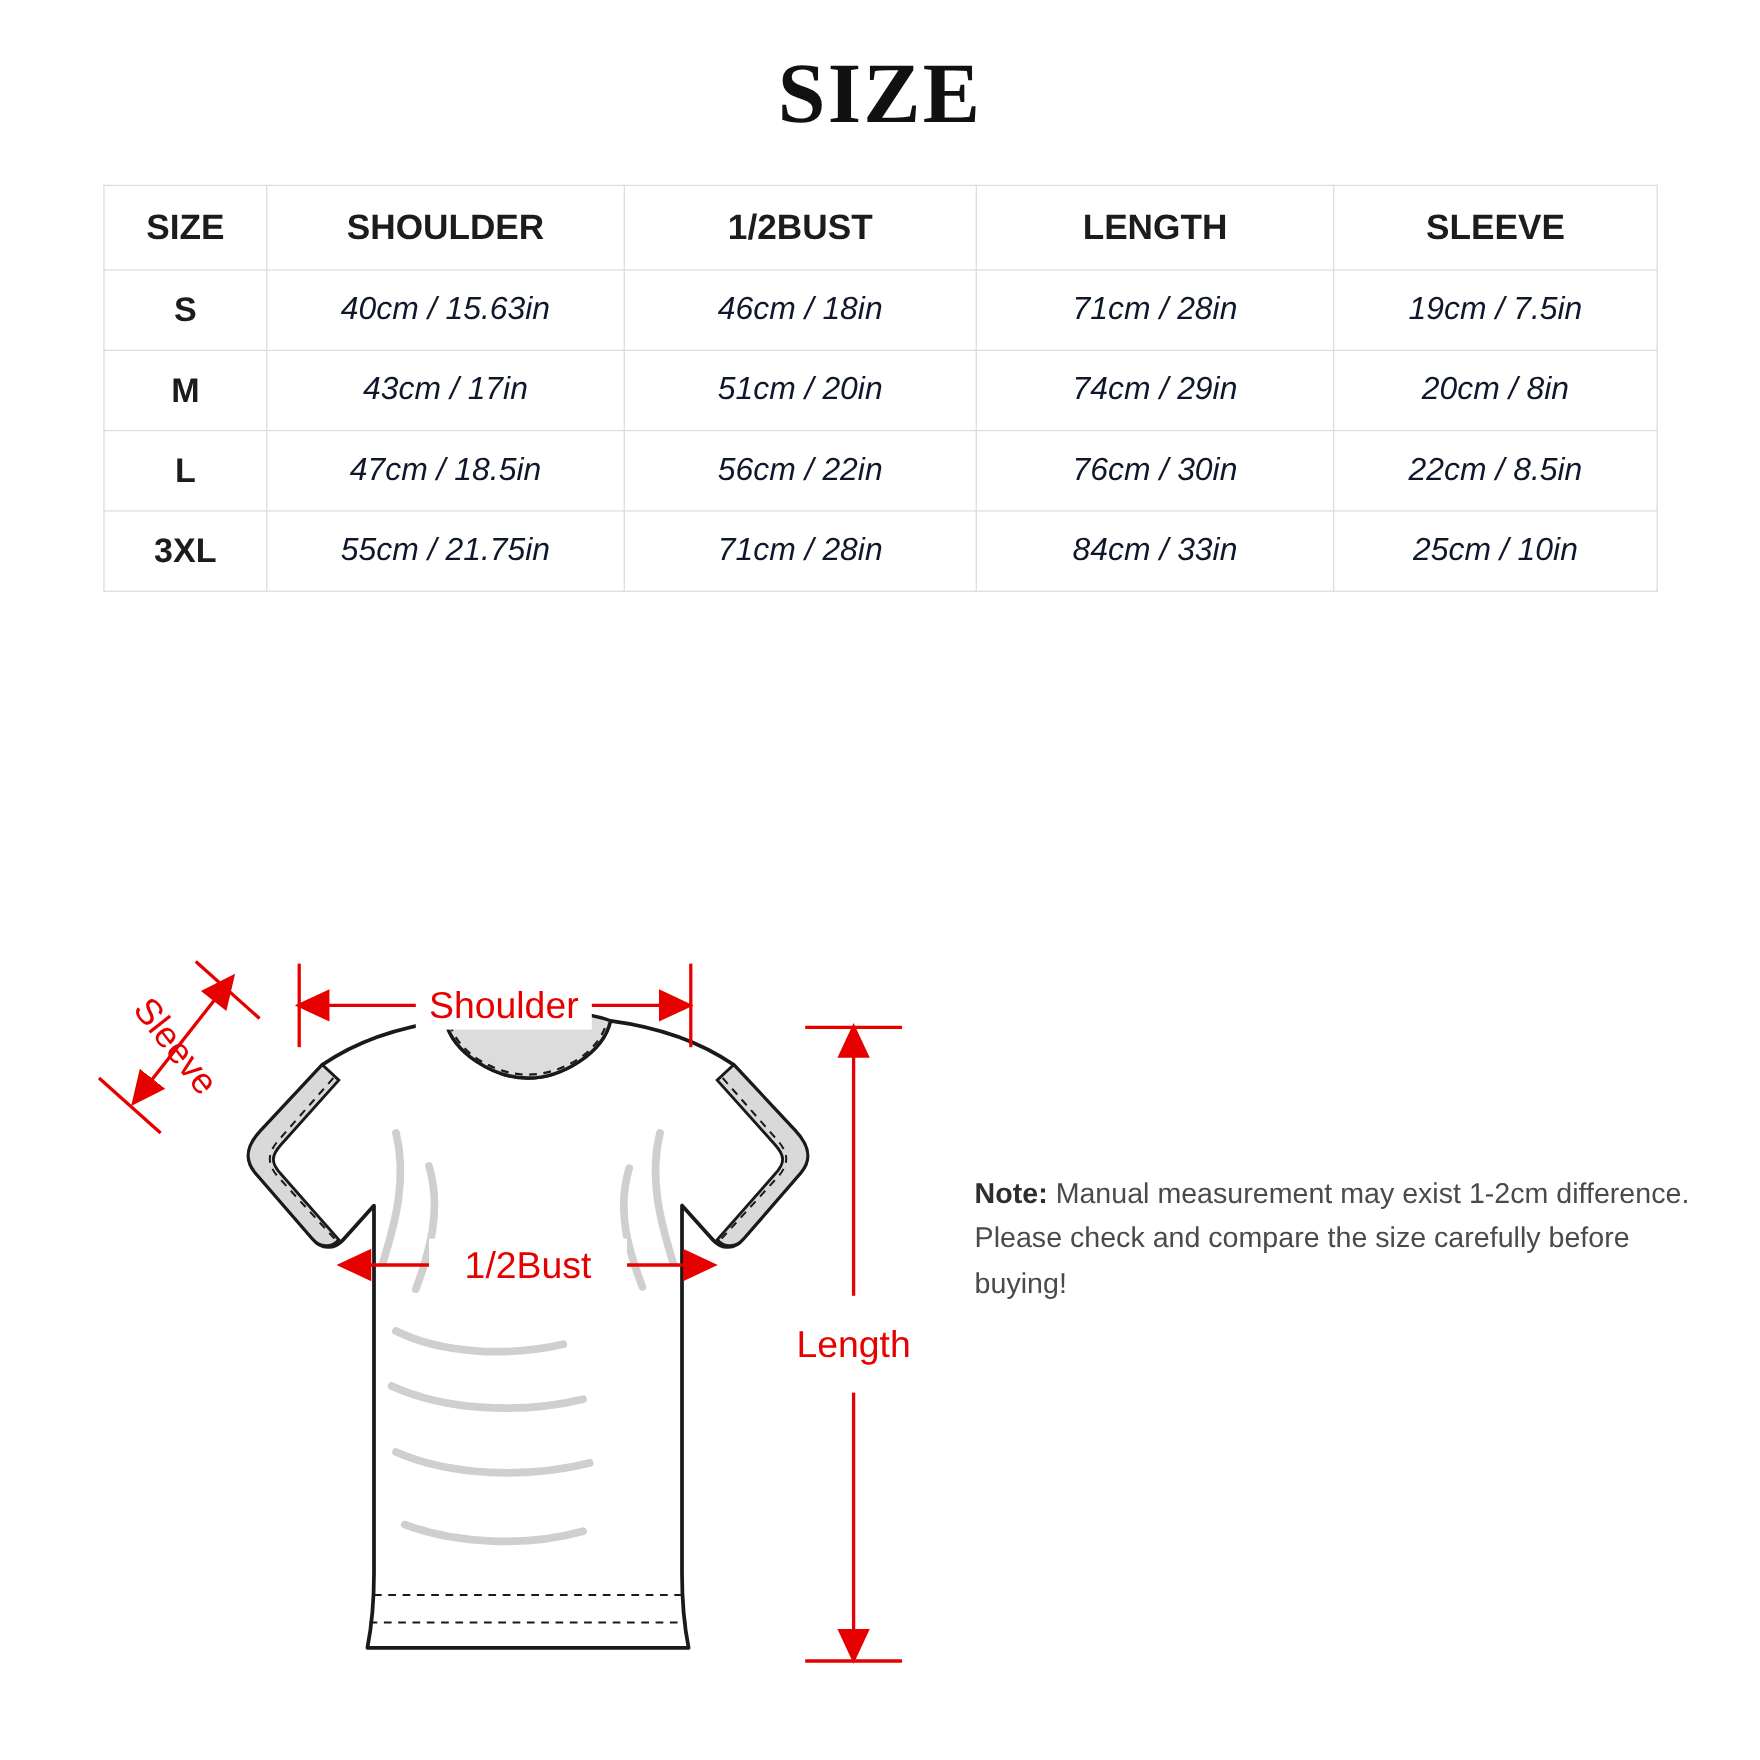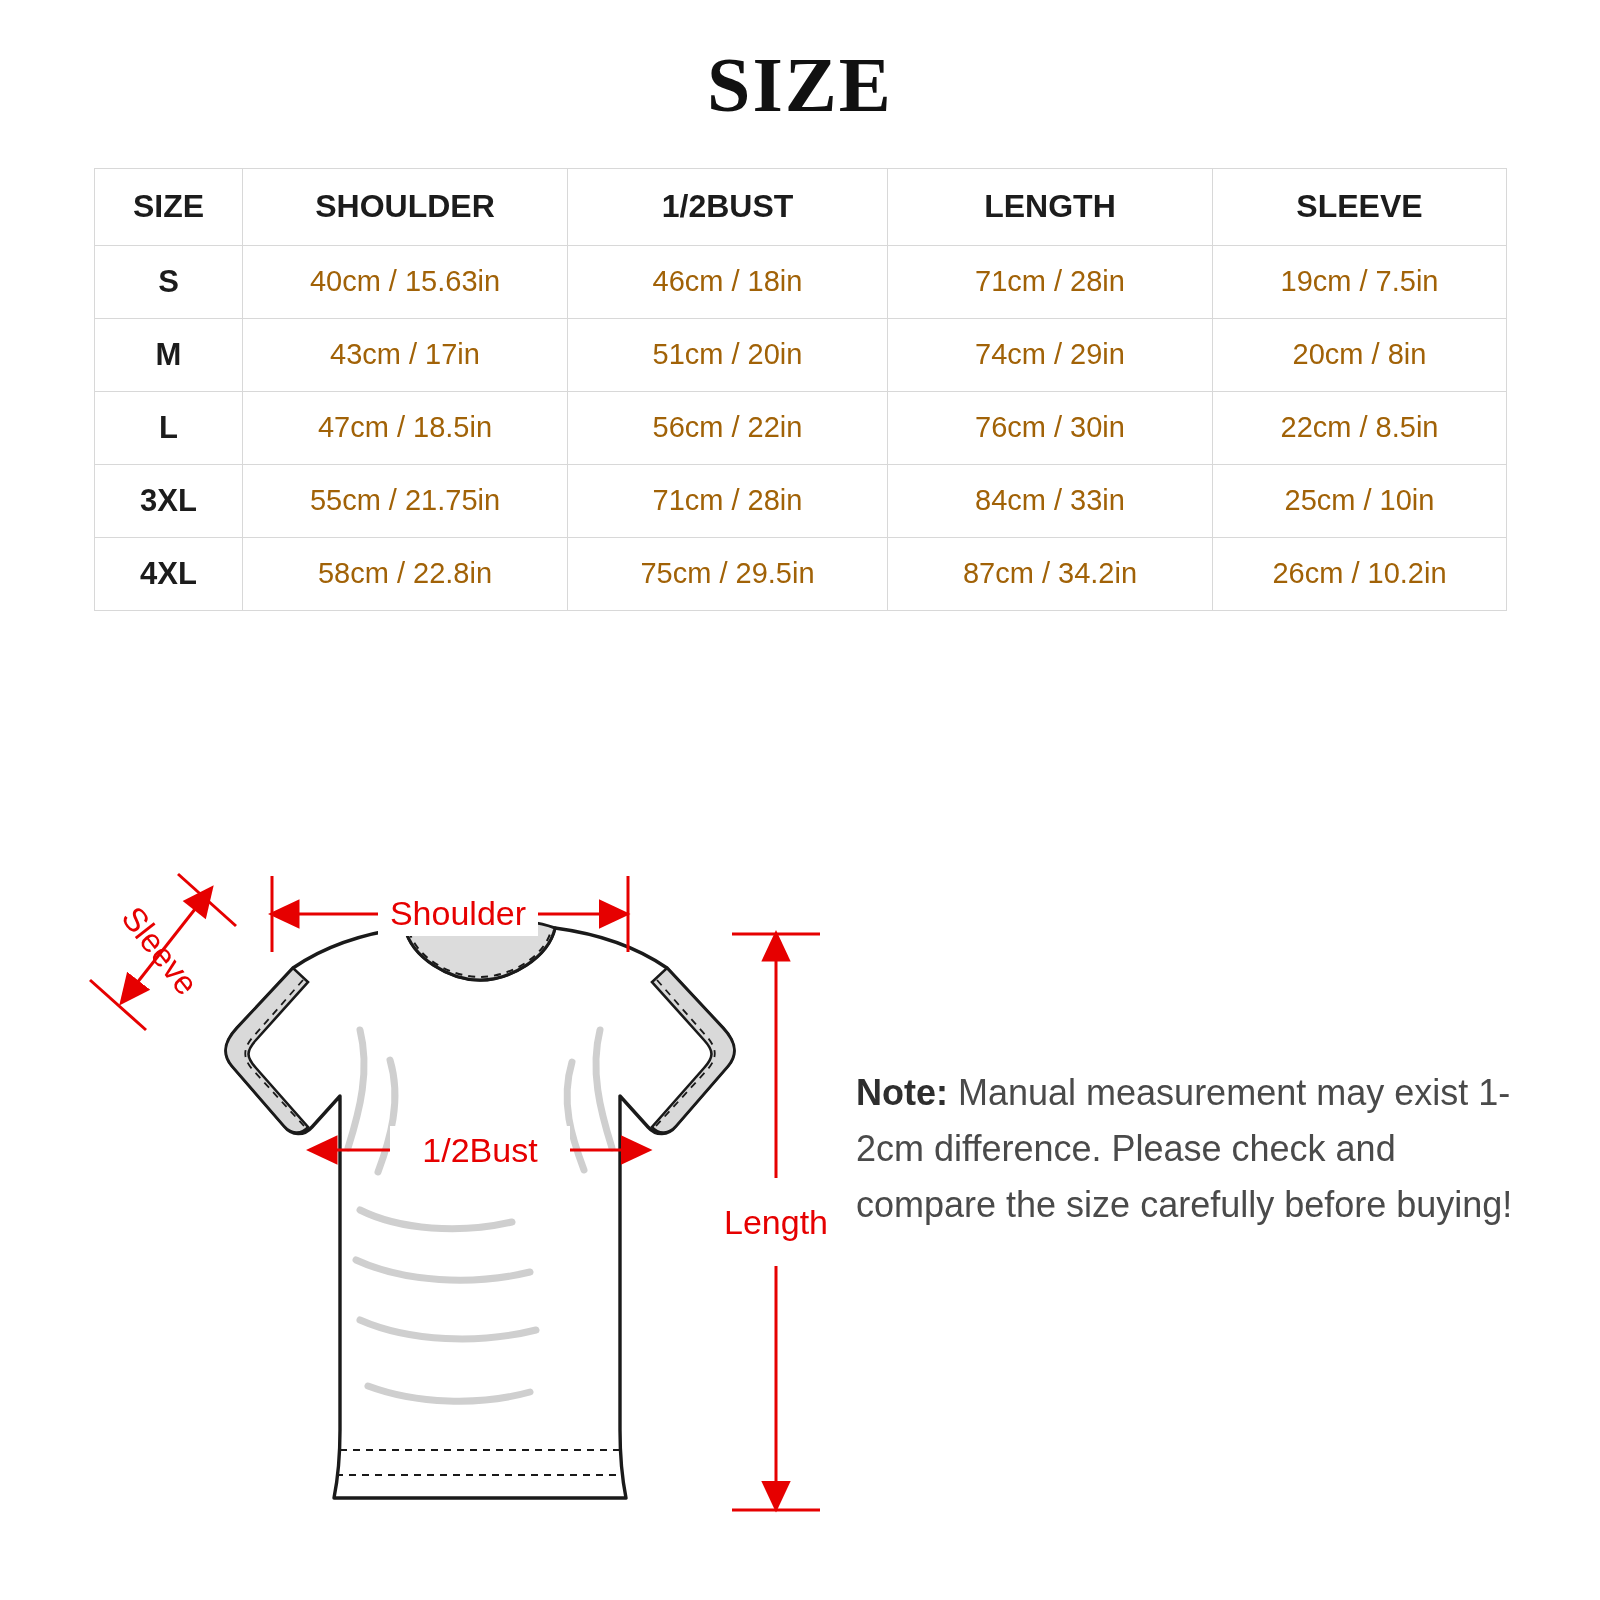--- a/index.html
+++ b/index.html
@@ -51,22 +51,23 @@
     color: #1c1c1c;
     height: 74px;
   }
   table.size-table td.size-cell {
     font-size: 31px;
     font-weight: bold;
     color: #1c1c1c;
   }
   table.size-table td.val {
     font-size: 29px;
-    color: #a16207;
+    color: #0f172a;
     font-weight: normal;
+    font-style: italic;
   }
   col.c-size   { width: 148px; }
   col.c-shl    { width: 325px; }
   col.c-bust   { width: 320px; }
   col.c-len    { width: 325px; }
   col.c-slv    { width: 294px; }
 
   
   .lower {
     position: absolute;
@@ -77,24 +78,24 @@
   }
   .diagram {
     position: absolute;
     left: 60px;
     top: 0;
     width: 830px;
     height: 770px;
   }
   .note {
     position: absolute;
-    left: 856px;
+    left: 886px;
     top: 235px;
     width: 660px;
-    font-size: 36px;
+    font-size: 26px;
     line-height: 1.55;
     color: #4a4a4a;
   }
   .note b {
     color: #2e2e2e;
     font-weight: bold;
   }
 </style>
 </head>
 <body>
@@ -140,27 +141,20 @@
         <td class="val">56cm / 22in</td>
         <td class="val">76cm / 30in</td>
         <td class="val">22cm / 8.5in</td>
       </tr>
       <tr>
         <td class="size-cell">3XL</td>
         <td class="val">55cm / 21.75in</td>
         <td class="val">71cm / 28in</td>
         <td class="val">84cm / 33in</td>
         <td class="val">25cm / 10in</td>
-      </tr>
-      <tr>
-        <td class="size-cell">4XL</td>
-        <td class="val">58cm / 22.8in</td>
-        <td class="val">75cm / 29.5in</td>
-        <td class="val">87cm / 34.2in</td>
-        <td class="val">26cm / 10.2in</td>
       </tr>
     </tbody>
   </table>
 </div>
 
 <div class="lower">
 
   <div class="diagram">
     <svg viewBox="0 0 830 770" width="830" height="770">
       <defs>

